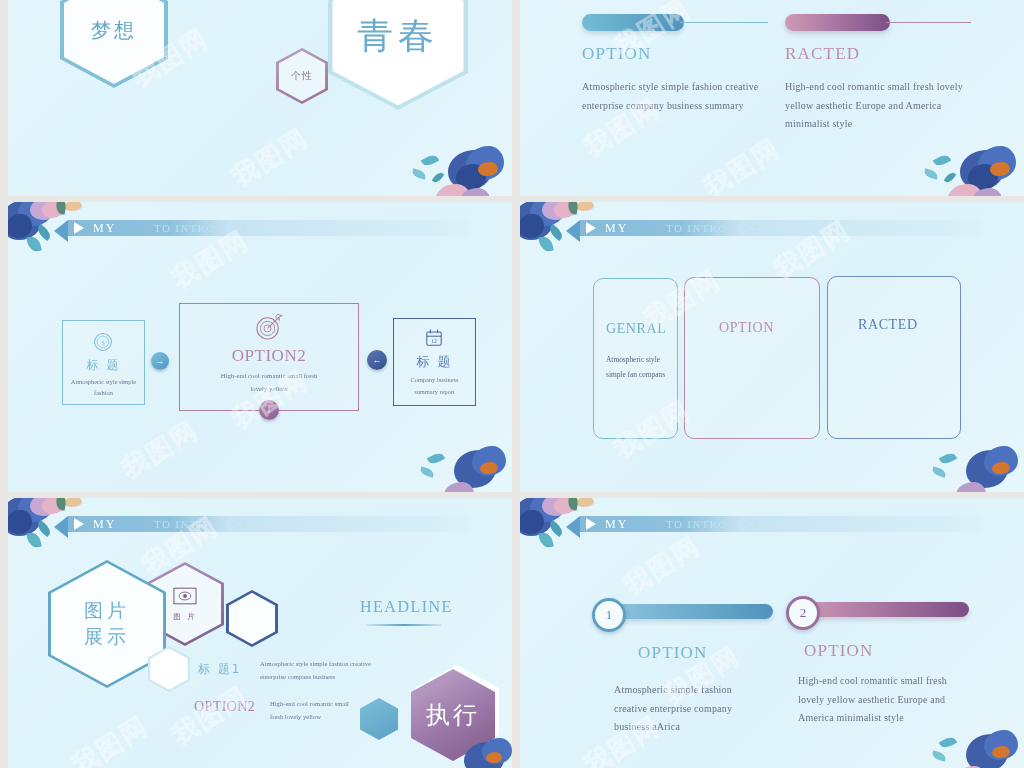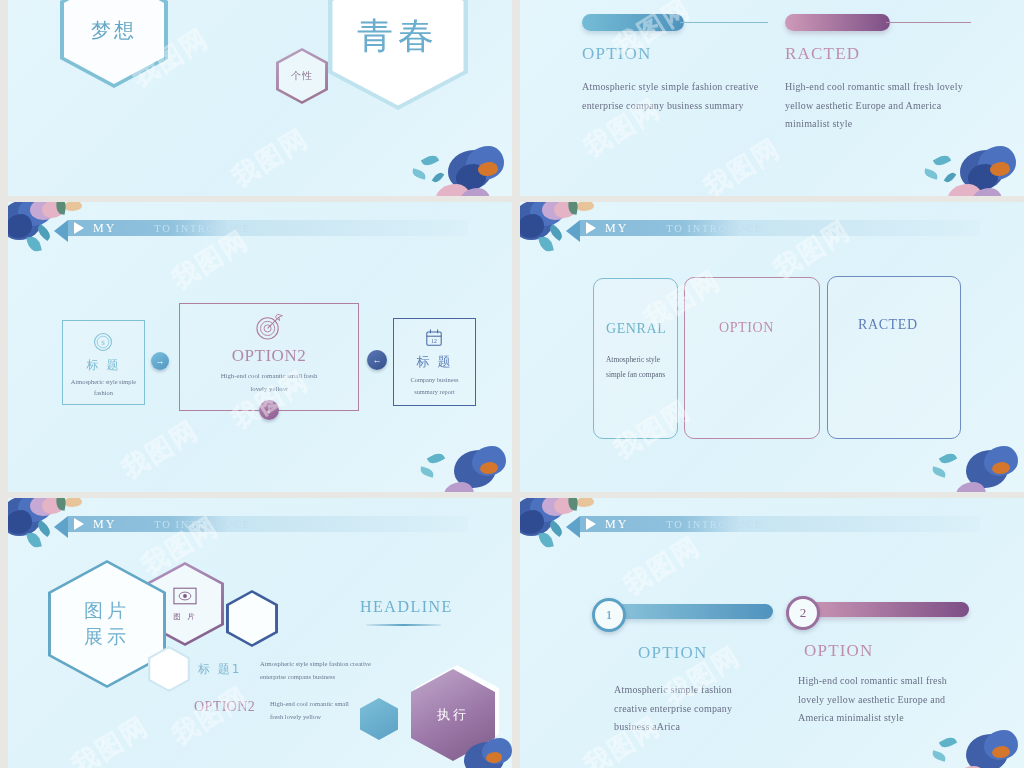--- a/index.html
+++ b/index.html
@@ -344,21 +344,21 @@
       <div class="hexshape" style="background:#ffffff;transform:scale(.90);"></div>
     </div>
     <div class="hex" style="left:352px;top:200px;width:38px;height:42px;">
       <div class="hexshape" style="background:linear-gradient(150deg,#7cbfd9,#5ba1c5);"></div>
     </div>
 
     <div class="hex" style="left:403px;top:171px;width:84px;height:92px;">
       <div class="hexshape" style="background:rgba(255,255,255,.9);transform:translate(4px,-4px);"></div>
       <div class="hexshape" style="background:linear-gradient(150deg,#c2a8cc 0%,#9b78a8 55%,#7e5b86 100%);
                   box-shadow:0 3px 5px rgba(100,80,120,.3);"></div>
-      <span class="hexlabel cnlabel" style="font-size:13px;color:#ffffff;letter-spacing:3px;">执行</span>
+      <span class="hexlabel cnlabel" style="font-size:24px;color:#ffffff;letter-spacing:3px;">执行</span>
     </div>
 
     <div style="position:absolute;left:352px;top:100px;font-size:16px;color:#6fb0cf;letter-spacing:1.5px;">HEADLINE</div>
     <div style="position:absolute;left:358px;top:126px;width:75px;height:2px;
                 background:linear-gradient(90deg,#cfe7f0,#5ba1c5,#cfe7f0);"></div>
 
     <div class="cnlabel" style="position:absolute;left:190px;top:163px;font-size:12px;color:#7fb8d2;letter-spacing:2px;">标 题1</div>
     <div style="position:absolute;left:252px;top:160px;width:130px;font-size:6.6px;line-height:1.9;color:#6a7a93;">Atmospheric style simple fashion creative enterprise compans business</div>
 
     <div style="position:absolute;left:186px;top:201px;font-size:14px;color:#b387a8;letter-spacing:.4px;">OPTION2</div>

